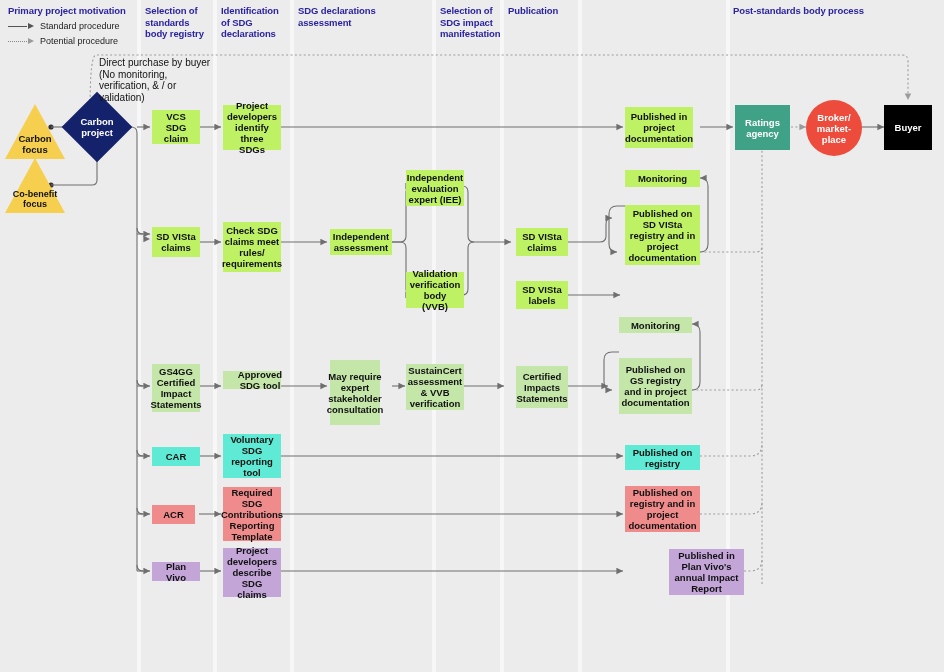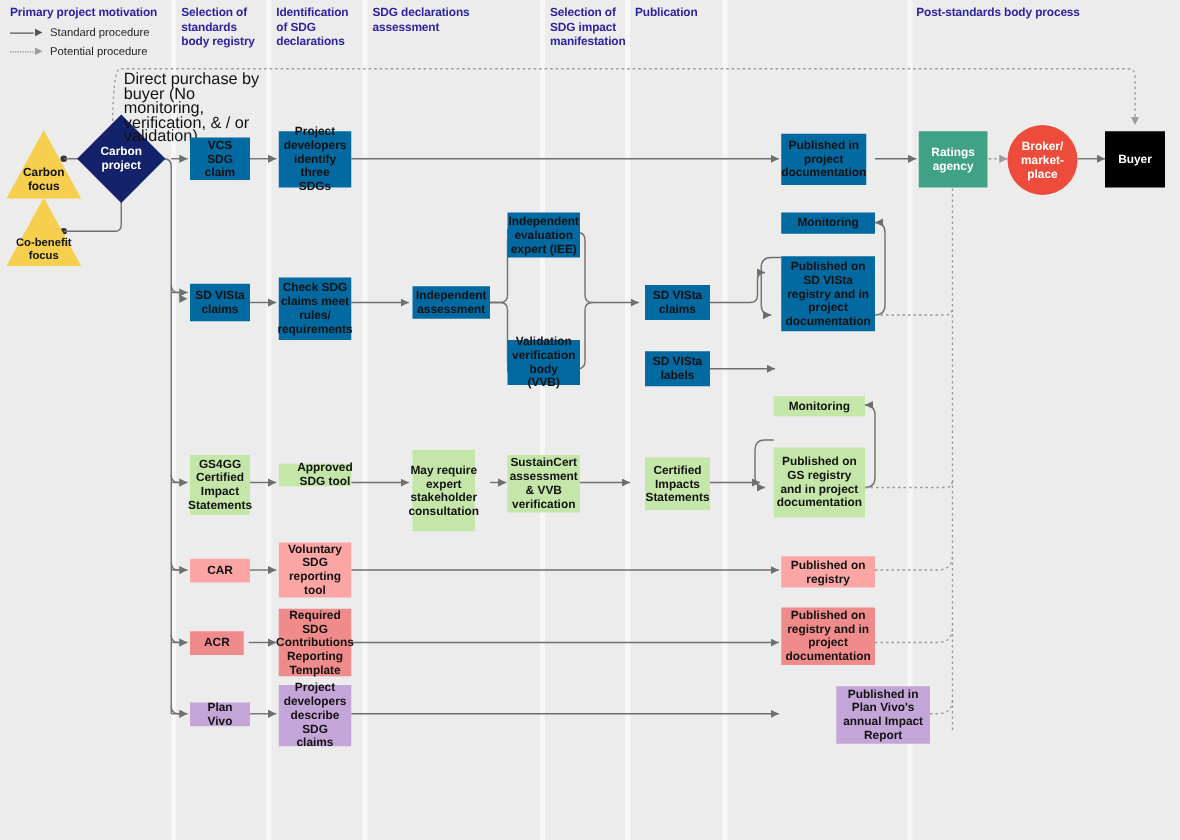--- a/index.html
+++ b/index.html
@@ -17,43 +17,43 @@
   .legline i{position:absolute;left:0;top:3.5px;width:19px;height:0;border-top:1.4px solid #555;}
   .legline.dash i{border-top:1.4px dotted #888;}
   .legline b{position:absolute;right:0;top:0.5px;width:0;height:0;border-left:6px solid #555;border-top:3.5px solid transparent;border-bottom:3.5px solid transparent;}
   .legline.dash b{border-left-color:#999;}
 
   svg#wires{position:absolute;left:0;top:0;width:944px;height:672px;pointer-events:none;}
 
   .node{position:absolute;display:flex;align-items:center;justify-content:center;text-align:center;
         font-weight:bold;font-size:9.5px;line-height:11px;color:#111;box-sizing:border-box;padding:3px 4px;}
 
-  .n-yellow{background:#0369a1;}
+  .n-yellow{background:#bef264;}
   .n-green{background:#c4e6a8;}
-  .n-blue{background:#fca5a5;}
+  .n-blue{background:#5eead4;}
   .n-red{background:#f08b8b;}
   .n-purple{background:#c3a5d8;}
   .n-teal{background:#3fa186;color:#fff;}
   .n-darkpurple{background:#000000;color:#fff;}
 
   .circle{position:absolute;border-radius:50%;background:#ed4c3c;color:#fff;display:flex;
           align-items:center;justify-content:center;text-align:center;font-weight:bold;font-size:9.5px;line-height:11px;}
 
   .tri{position:absolute;display:flex;align-items:flex-end;justify-content:center;}
   .tri .shape{position:absolute;left:0;top:0;width:100%;height:100%;}
   .tri .lbl{position:relative;z-index:2;width:100%;text-align:center;font-weight:bold;font-size:9.5px;
             line-height:11px;color:#111;padding-bottom:4px;}
 
   .diamond{position:absolute;}
   .diamond .shape{position:absolute;left:0;top:0;width:100%;height:100%;background:#14216b;
                   transform:rotate(45deg);}
   .diamond .lbl{position:absolute;left:0;top:0;width:100%;height:100%;display:flex;align-items:center;
                 justify-content:center;text-align:center;color:#fff;font-weight:bold;font-size:9.5px;line-height:11px;z-index:2;}
 
-  .note{position:absolute;font-size:13px;line-height:11.5px;color:#111;width:120px;}
+  .note{position:absolute;font-size:10px;line-height:11.5px;color:#111;width:120px;}
 </style>
 </head>
 <body>
 
 <div id="stage">
 
   <div class="band" style="left:0px;width:137px;height:672px;"></div>
   <div class="band" style="left:141px;width:72px;height:672px;"></div>
   <div class="band" style="left:217px;width:73px;height:672px;"></div>
   <div class="band" style="left:294px;width:138px;height:672px;"></div>

